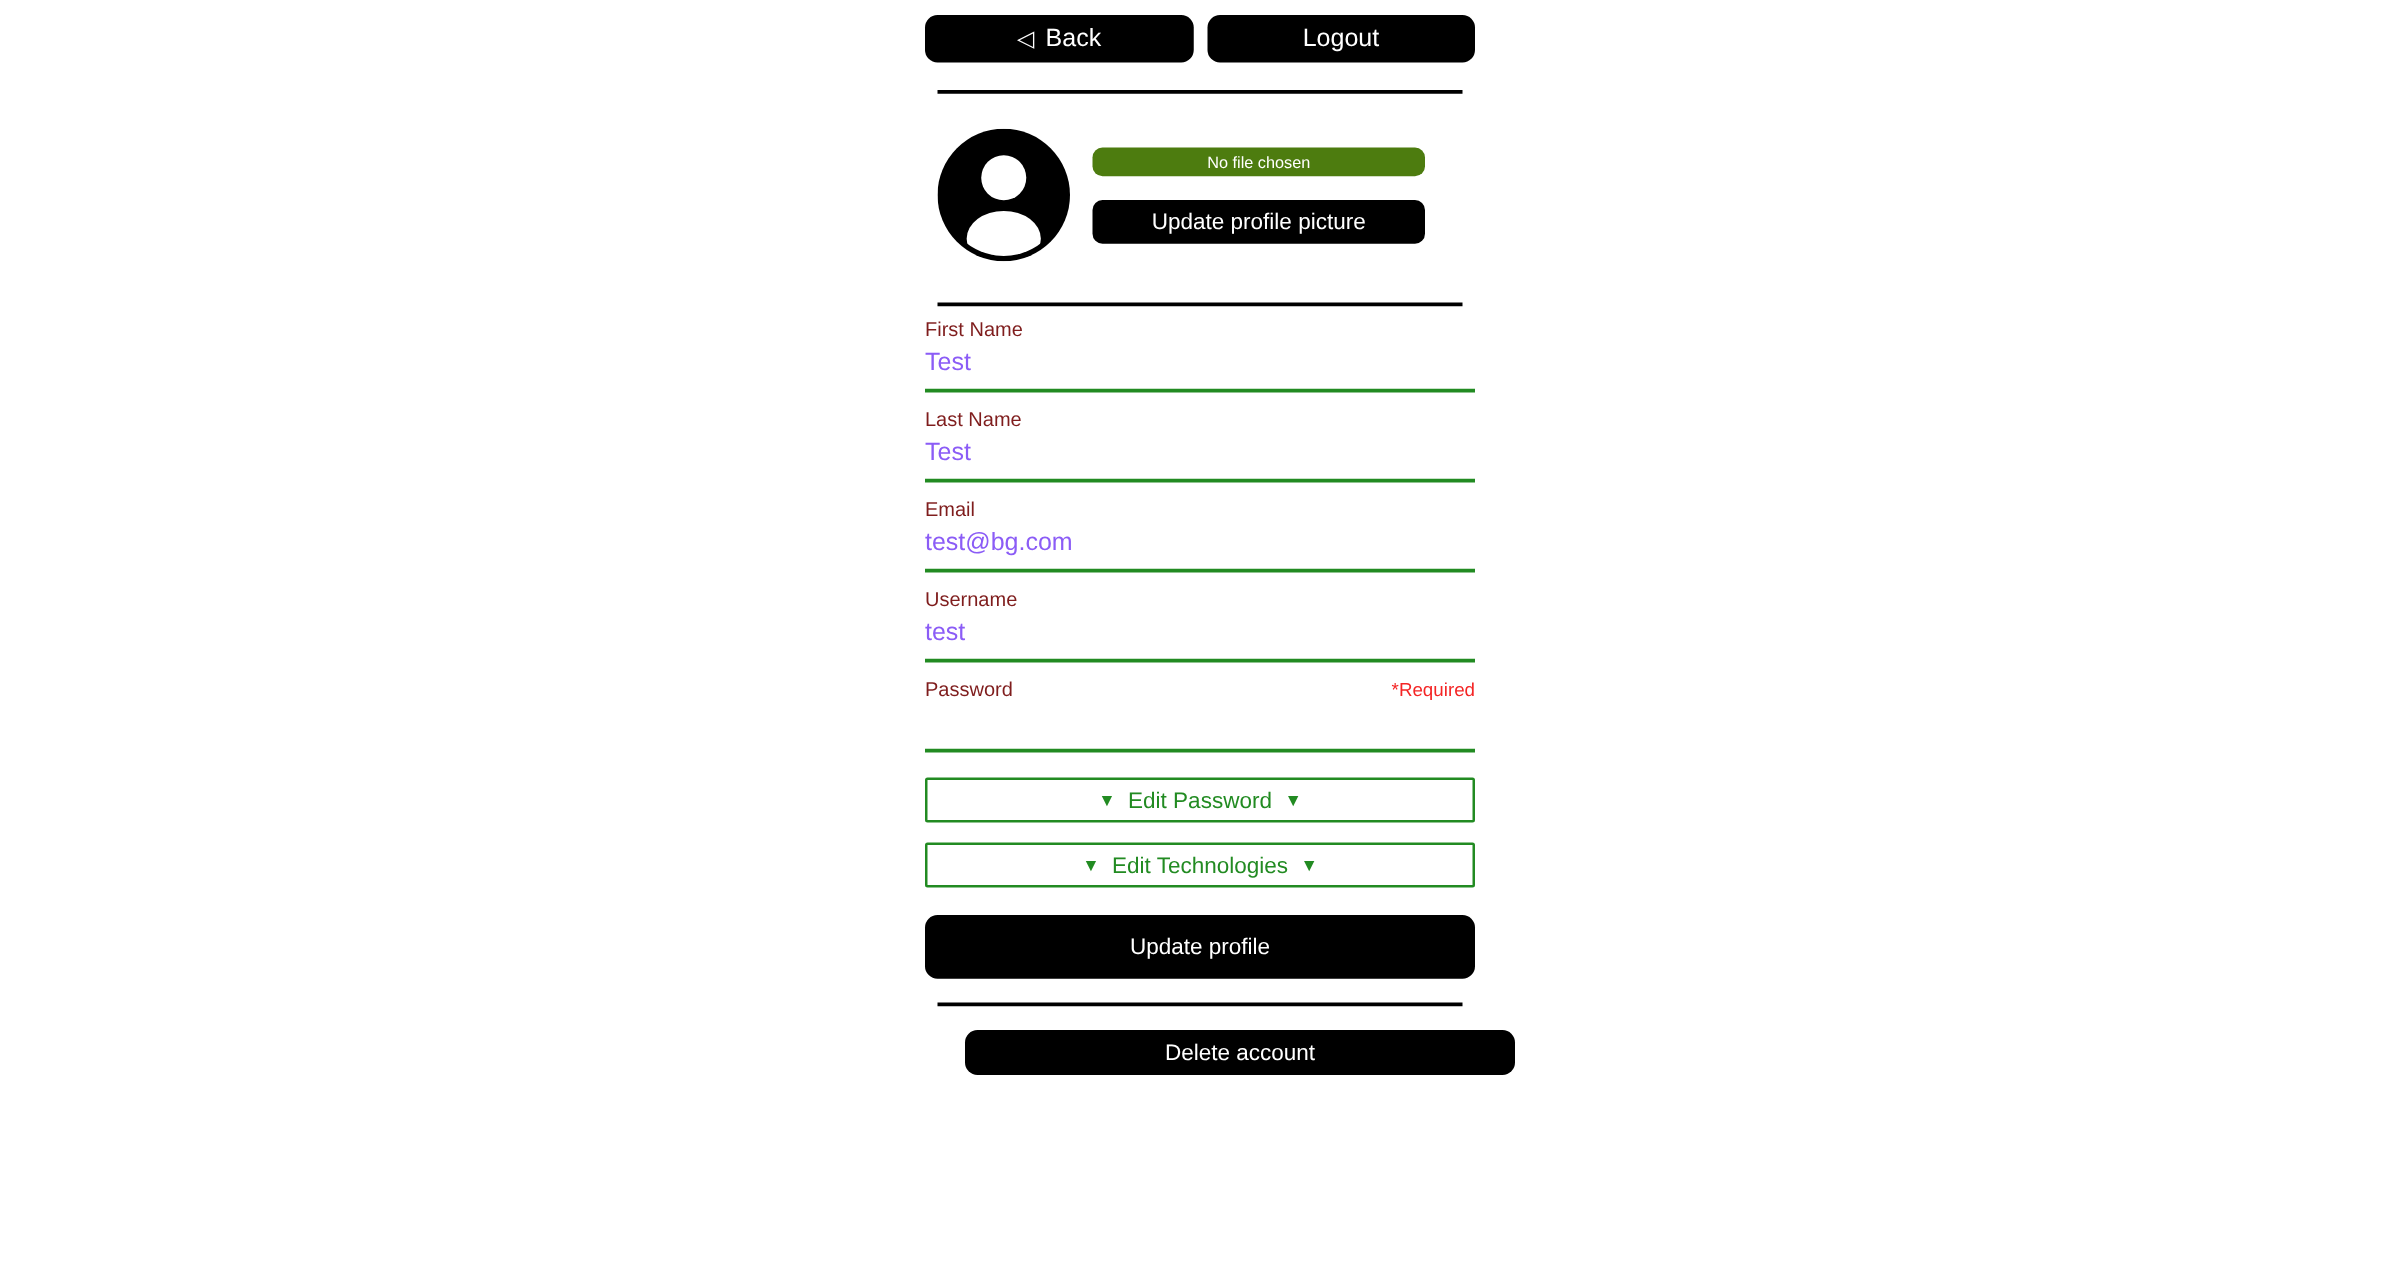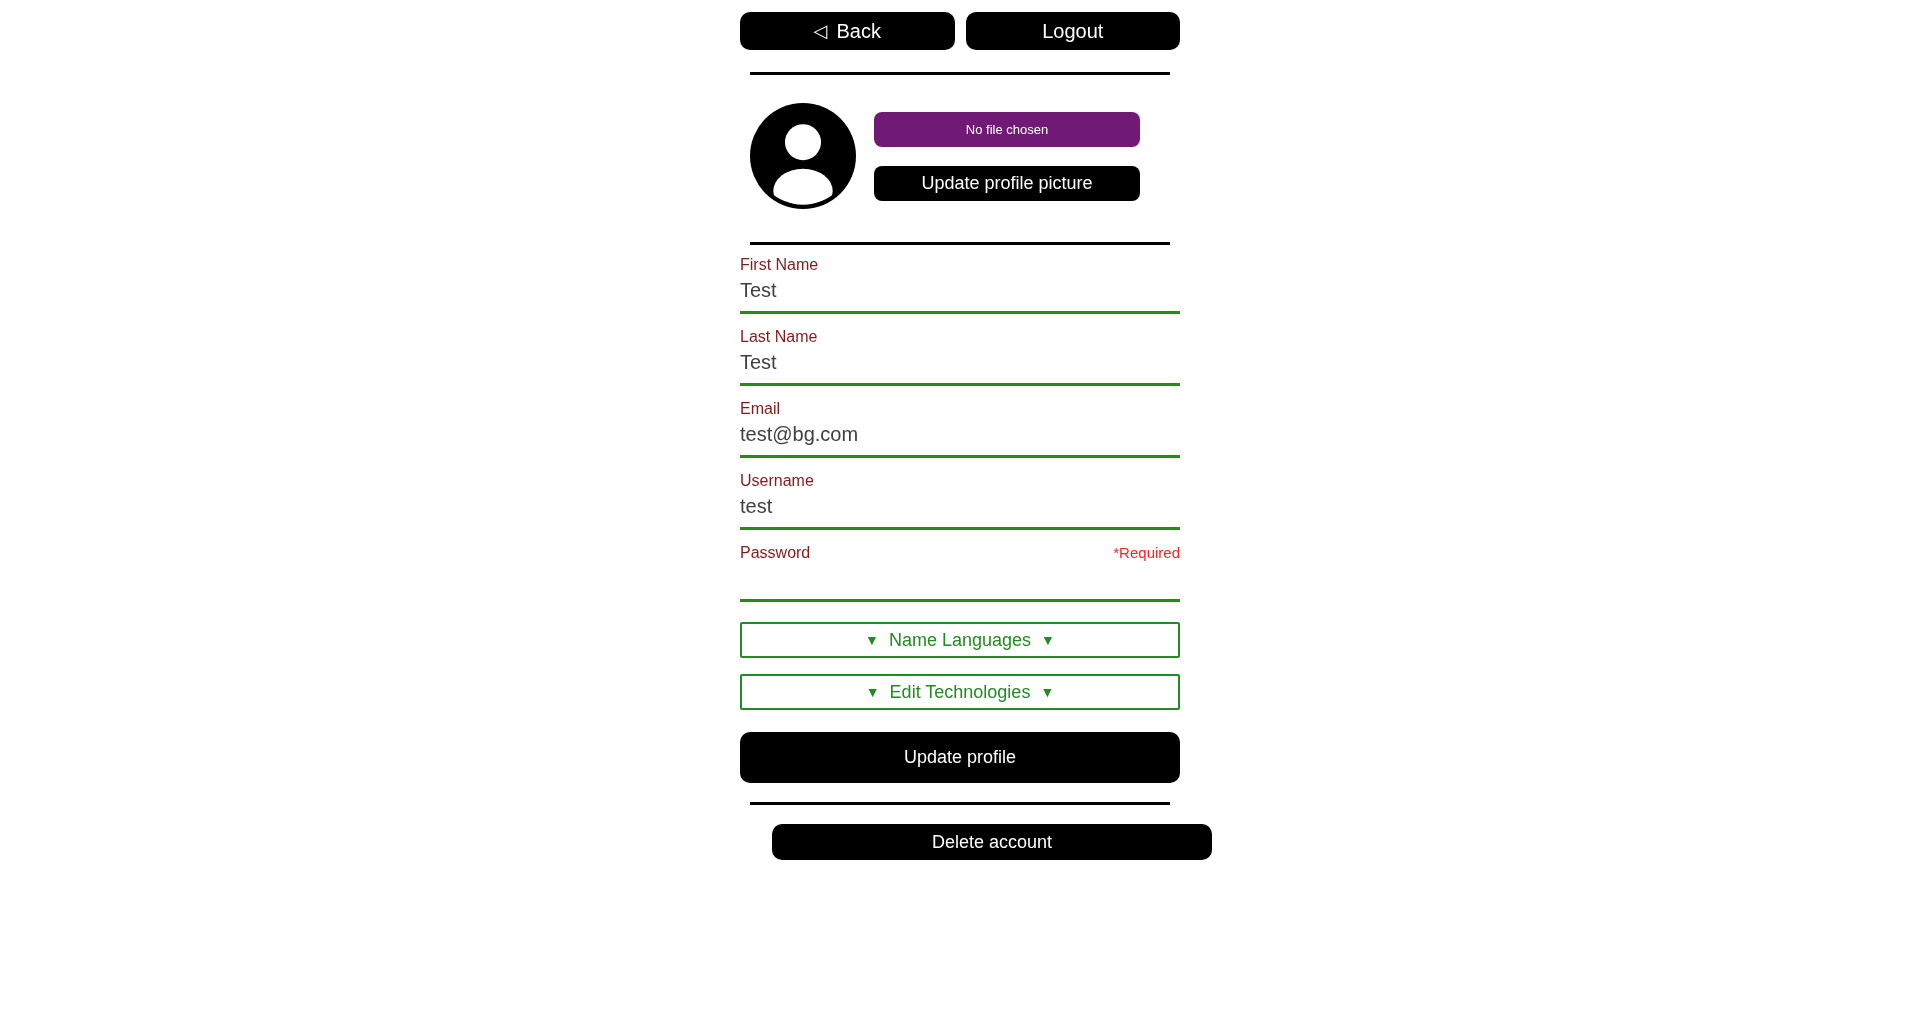--- a/index.html
+++ b/index.html
@@ -60,24 +60,24 @@
   }
   .avatar { width: 106px; height: 106px; flex: 0 0 auto; }
   .avatar svg { display: block; width: 100%; height: 100%; }
   .photo-buttons {
     display: flex;
     flex-direction: column;
     gap: 19px;
     width: 266px;
   }
   .file-chip {
-    background: #701a75;
+    background: #4d7c0f;
     color: #ffffff;
     border-radius: 8px;
-    height: 35px;
+    height: 23px;
     font-size: 13px;
     display: flex;
     align-items: center;
     justify-content: center;
     cursor: pointer;
   }
   .btn.update-pic {
     height: 35px;
     font-size: 18px;
     border-radius: 8px;
@@ -92,21 +92,21 @@
     font-size: 16px;
     line-height: 20px;
   }
   .field-input {
     display: block;
     width: 100%;
     border: none;
     border-bottom: 3px solid #228B22;
     outline: none;
     background: transparent;
-    color: #404040;
+    color: #8b5cf6;
     font-size: 20px;
     font-family: "Liberation Sans", sans-serif;
     padding: 4px 0 9px;
   }
   .field-head {
     display: flex;
     align-items: flex-start;
     justify-content: space-between;
   }
   .required-note {
@@ -213,21 +213,21 @@
     <div class="field">
       <div class="field-head">
         <label class="field-label">Password</label>
         <span class="required-note">*Required</span>
       </div>
       <input type="password" class="field-input" value="" style="">
     </div>
 
     <button class="btn outline langs">
       <span class="caret">▼</span>
-      <span>Name Languages</span>
+      <span>Edit Password</span>
       <span class="caret">▼</span>
     </button>
 
     <button class="btn outline techs">
       <span class="caret">▼</span>
       <span>Edit Technologies</span>
       <span class="caret">▼</span>
     </button>
 
     <button class="btn black update-profile">

